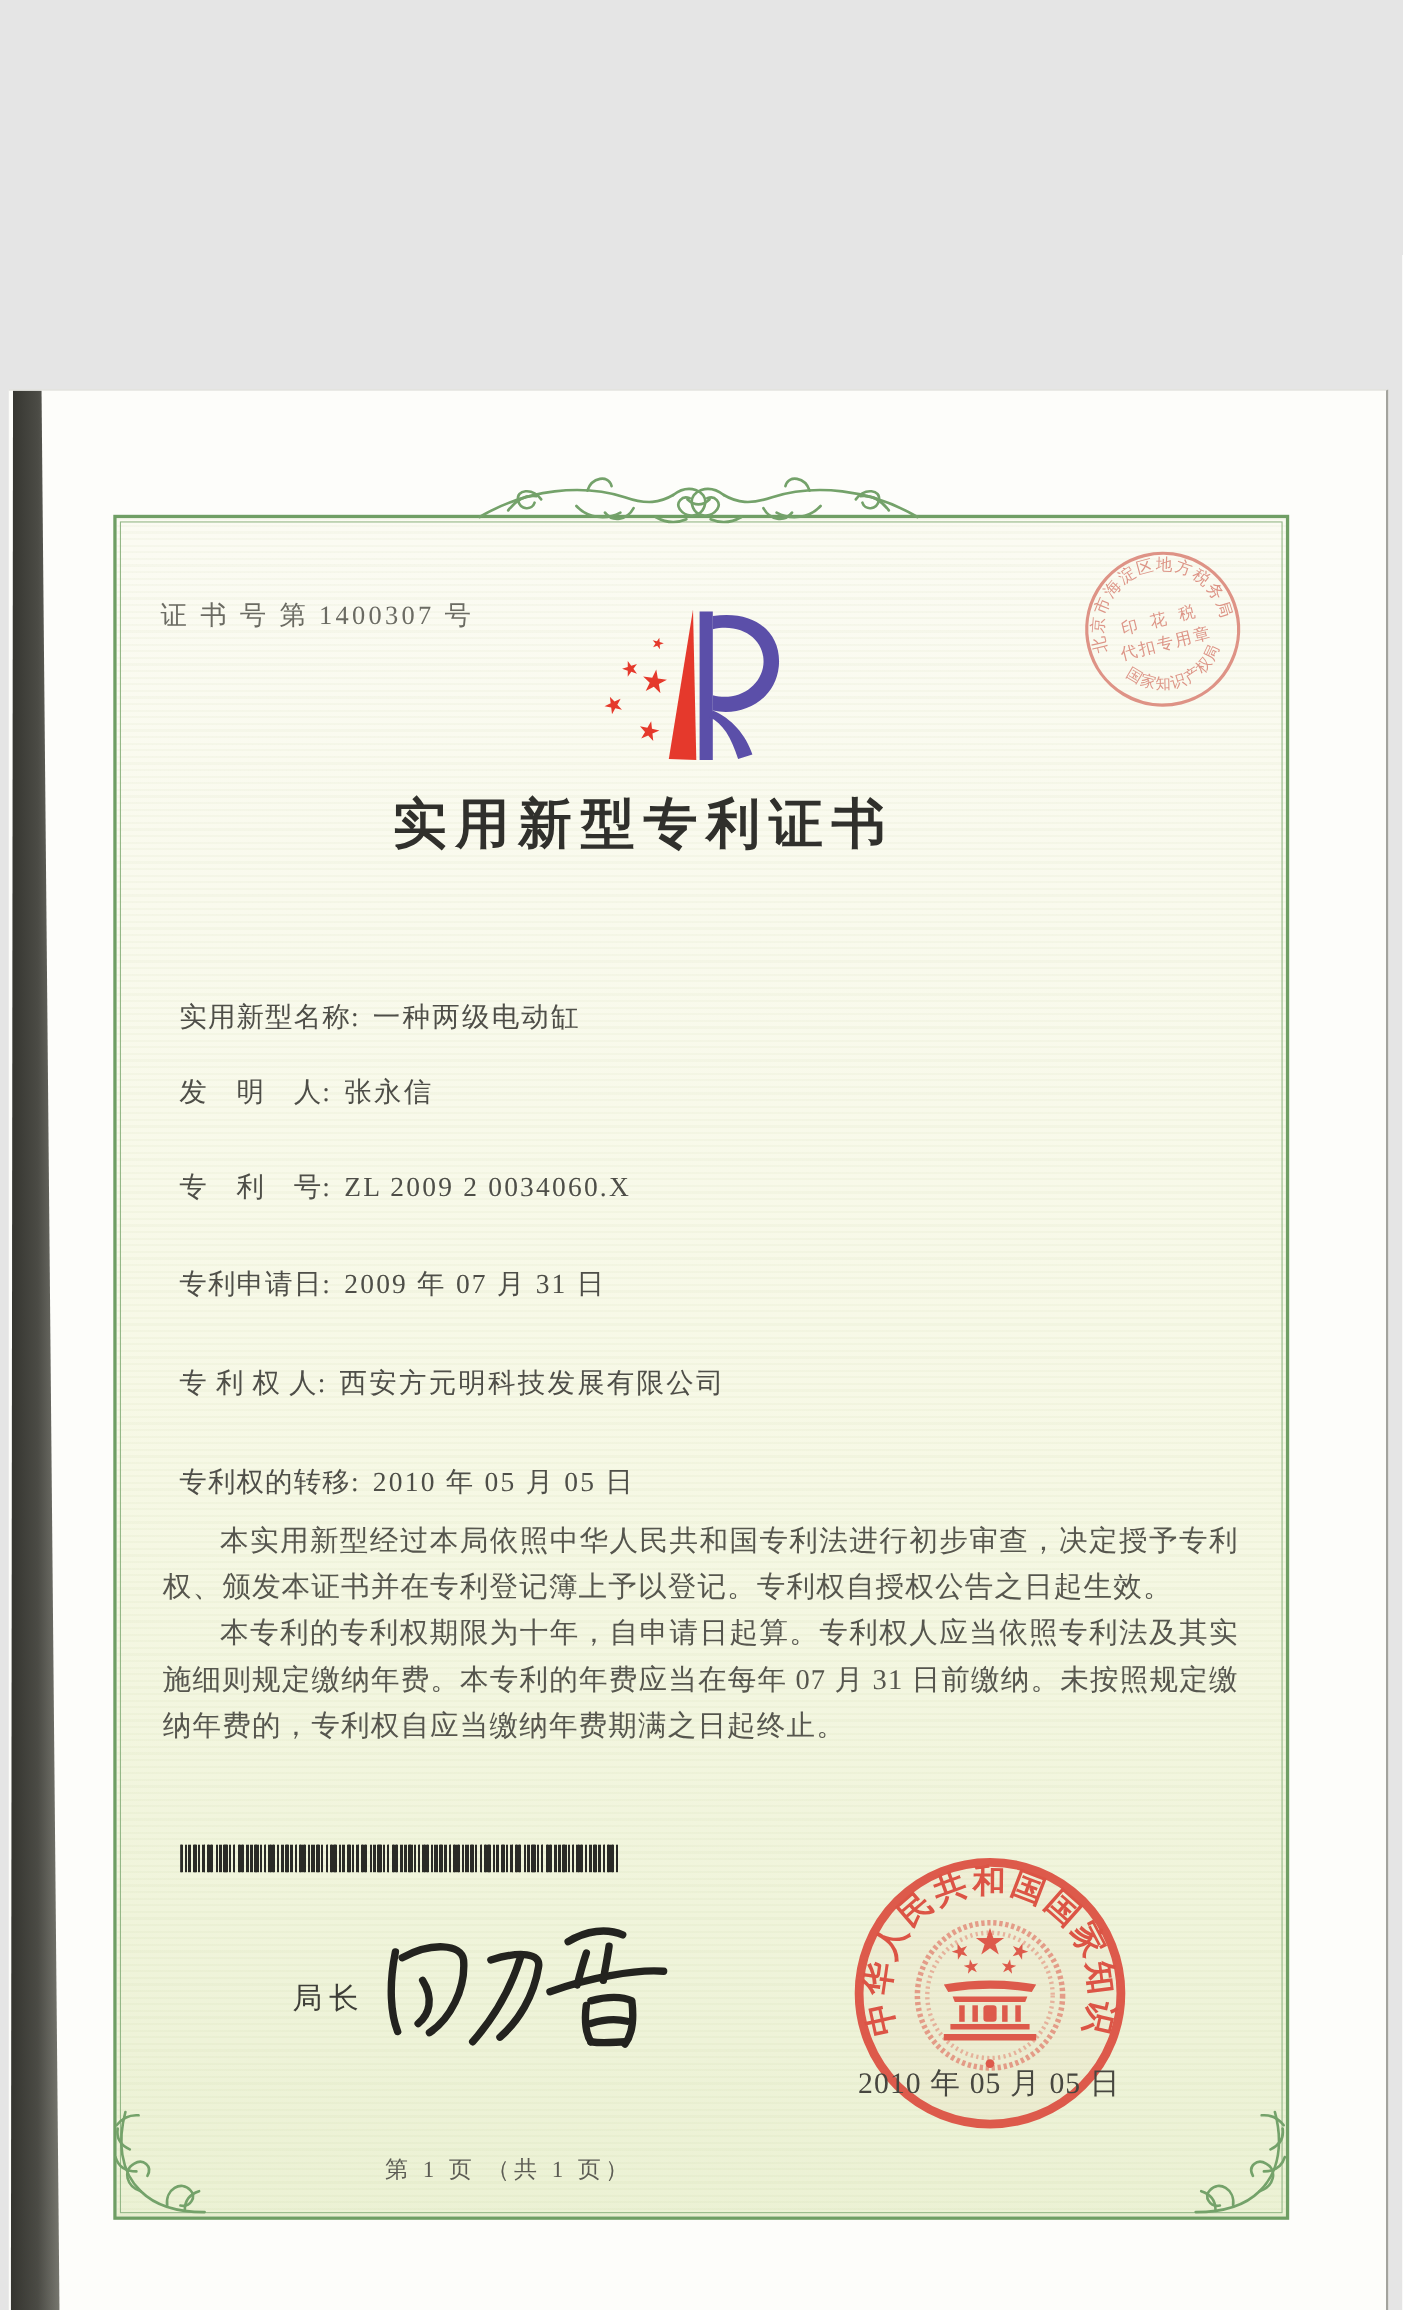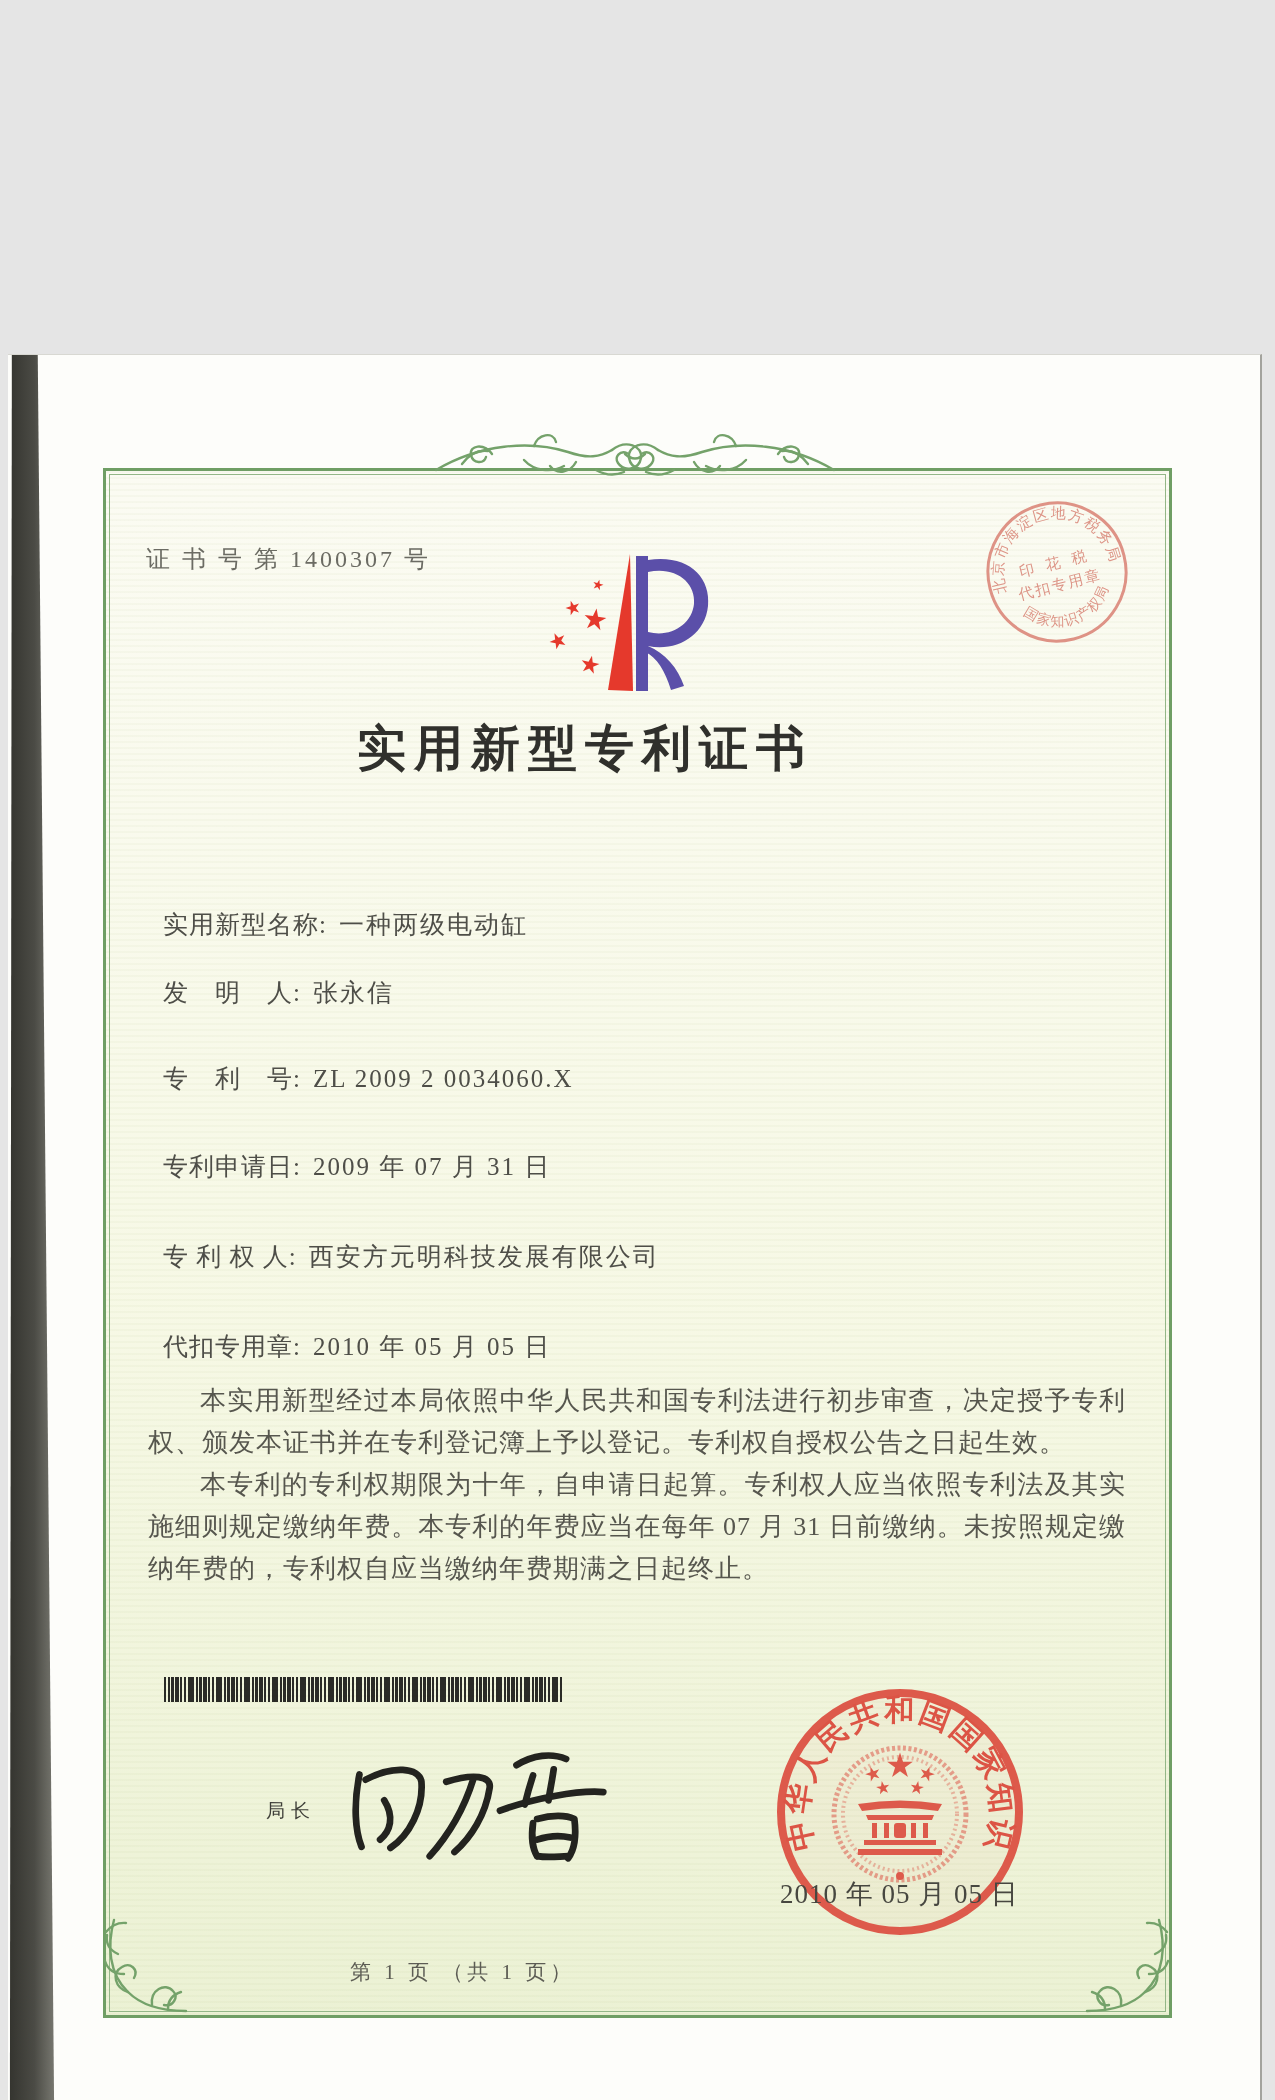--- a/index.html
+++ b/index.html
@@ -27,21 +27,21 @@
   .row .lbl{letter-spacing:1px;}
   .row .val{margin-left:12px;letter-spacing:2px;}
   .bodytext{position:absolute;left:148px;top:1380px;width:978px;font-size:26px;line-height:42px;
             color:#56564e;text-align:justify;letter-spacing:1px;}
   .bodytext p{margin:0;text-indent:2em;}
   .barcode{position:absolute;left:164px;top:1677px;width:398px;height:25px;opacity:.92;
      background-image:
        repeating-linear-gradient(90deg,#1a1a18 0 2px,transparent 2px 4px),
        repeating-linear-gradient(90deg,#1a1a18 0 1px,transparent 1px 7px),
        repeating-linear-gradient(90deg,transparent 0 11px,#1a1a18 11px 14px);}
-  .signer-title{position:absolute;left:266px;top:1798px;font-size:19px;letter-spacing:6px;color:#3e3e38;}
+  .signer-title{position:absolute;left:266px;top:1798px;font-size:27px;letter-spacing:6px;color:#3e3e38;}
   .signature{position:absolute;left:330px;top:1728px;}
   .signature path{fill:none;stroke:#23231f;stroke-width:6.5;stroke-linecap:round;stroke-linejoin:round;}
   .seal{position:absolute;left:760px;top:1672px;}
   .seal-date{position:absolute;left:780px;top:1876px;width:260px;font-size:27px;color:#474740;letter-spacing:1px;z-index:5;}
   .stamp{position:absolute;left:977px;top:492px;transform:rotate(-14deg);opacity:.88;}
   .footer{position:absolute;left:350px;top:1958px;width:500px;text-align:left;font-size:21px;
           letter-spacing:4px;color:#5c5c54;}
   .visually-hidden{position:absolute;opacity:0;pointer-events:none;font-size:1px;}
 </style>
 </head>
@@ -116,21 +116,21 @@
   <div class="row" style="top:1062px;">
     <span class="lbl">专　利　号:</span><span class="val">ZL 2009 2 0034060.X</span>
   </div>
   <div class="row" style="top:1150px;">
     <span class="lbl">专利申请日:</span><span class="val">2009 年 07 月 31 日</span>
   </div>
   <div class="row" style="top:1240px;">
     <span class="lbl">专 利 权 人:</span><span class="val">西安方元明科技发展有限公司</span>
   </div>
   <div class="row" style="top:1330px;">
-    <span class="lbl">代扣专用章:</span><span class="val">2010 年 05 月 05 日</span>
+    <span class="lbl">专利权的转移:</span><span class="val">2010 年 05 月 05 日</span>
   </div>
 
   <div class="bodytext">
     <p>本实用新型经过本局依照中华人民共和国专利法进行初步审查，决定授予专利权、颁发本证书并在专利登记簿上予以登记。专利权自授权公告之日起生效。</p>
     <p>本专利的专利权期限为十年，自申请日起算。专利权人应当依照专利法及其实施细则规定缴纳年费。本专利的年费应当在每年 07 月 31 日前缴纳。未按照规定缴纳年费的，专利权自应当缴纳年费期满之日起终止。</p>
   </div>
 
   <div class="barcode"></div>
 
   <div class="signer-title">局长</div>

